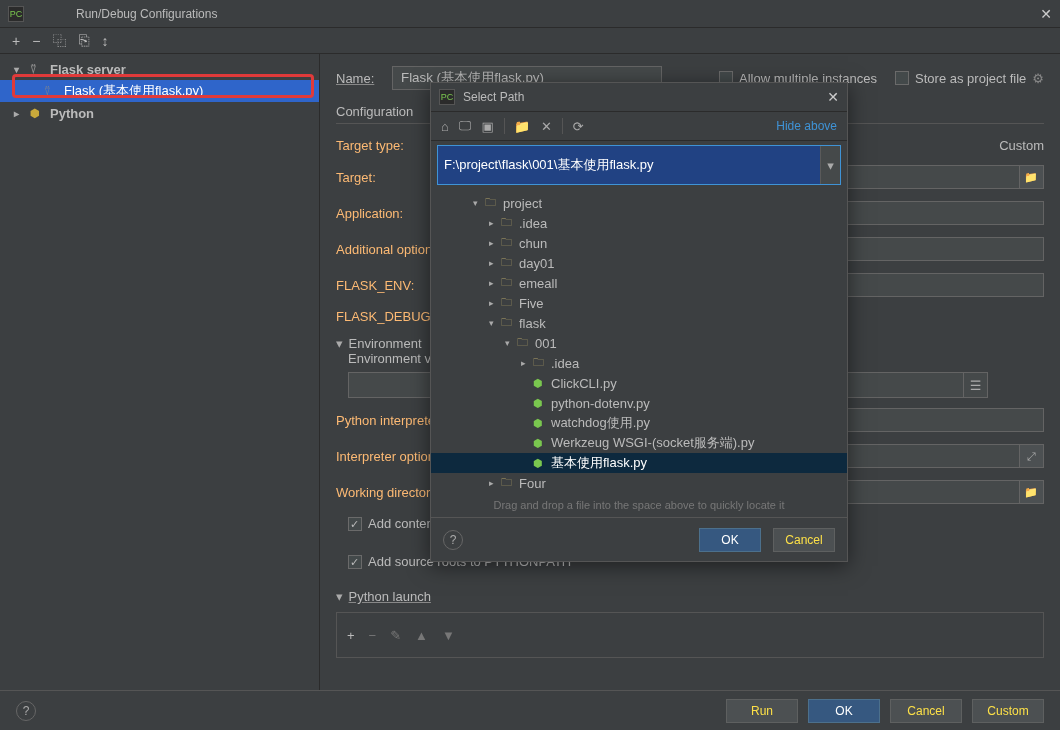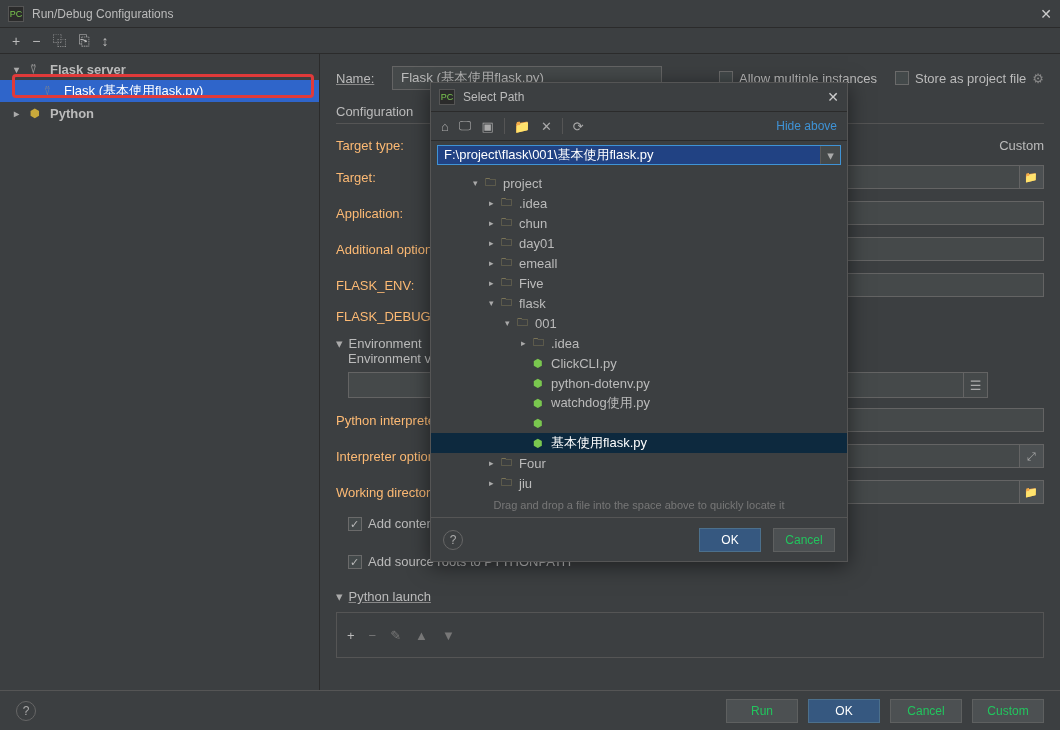--- a/index.html
+++ b/index.html
@@ -1,21 +1,21 @@
 <!DOCTYPE html>
 <html><head>
 <meta charset="utf-8">
 <style>
 * { box-sizing: border-box; margin: 0; padding: 0; font-family: "Segoe UI", Arial, sans-serif; }
 body { background: #3c3f41; color: #bbbbbb; width: 1060px; height: 730px; overflow: hidden; position: relative; font-size: 13px; }
 
 .window { width: 1060px; height: 730px; background: #3c3f41; display: flex; flex-direction: column; }
 .titlebar { height: 28px; background: #3c3f41; display: flex; align-items: center; padding: 0 8px; border-bottom: 1px solid #2b2b2b; }
 .titlebar .ico { width: 16px; height: 16px; background: #2b2b2b; border: 1px solid #555; margin-right: 8px; font-size: 9px; color:#7ac74f; display:flex;align-items:center;justify-content:center;}
-.titlebar .title { color: #bbbbbb; font-size: 12px; }
+.titlebar .title { color: #bbbbbb; font-size: 12px; margin-left: 44px; }
 .titlebar .close { margin-left: auto; color: #ccc; font-size: 14px; cursor: pointer; }
 
 .toolbar { height: 26px; display:flex; align-items:center; padding: 0 12px; gap: 12px; border-bottom: 1px solid #2b2b2b;}
 .toolbar .tbtn { color:#bbbbbb; font-size:14px; cursor:pointer; }
 
 .body { flex: 1; display: flex; min-height: 0; }
 .side { width: 320px; border-right: 1px solid #2b2b2b; padding-top: 4px; }
 .tree-row { display:flex; align-items:center; height: 22px; padding-left: 14px; gap:6px; color:#bbbbbb; font-size:13px; cursor:pointer;}
 .tree-row.sel { background: #2f65ca; color:#fff; }
 .tree-row.bold { font-weight:bold; }
@@ -55,35 +55,35 @@
 .before { display:flex; align-items:center; gap:6px; margin-top: 20px;}
 .before .arrow{color:#aaa;}
 .bl-box { margin-top:8px; background:#3c3f41; border:1px solid #555; height: 46px; display:flex; align-items:center; padding:0 10px; gap:14px;}
 .bl-box .dim{color:#777;}
 
 .link-row { color:#3f93d6; font-size:13px; padding: 12px 20px; cursor:pointer;}
 
 .footer { height: 40px; border-top:1px solid #555; display:flex; align-items:center; padding: 0 16px; gap: 10px;}
 .footer .help { width:20px;height:20px;border:1px solid #666; border-radius:10px; display:flex;align-items:center;justify-content:center;color:#aaa; font-size:12px;}
 .footer .spacer{flex:1;}
-.btn-m { min-width:72px; height:24px; background:#4c5052; border:1px solid #5e6060; color:#22c55e; font-size:12px; cursor:pointer;}
+.btn-m { min-width:72px; height:24px; background:#4c5052; border:1px solid #5e6060; color:#fde047; font-size:12px; cursor:pointer;}
 .btn-m.primary { background:#365880; border-color:#4c708c; color:#fff;}
 
 
 .modal { position:absolute; left:430px; top:82px; width:418px; height:480px; background:#3c3f41; border:1px solid #555; box-shadow: 0 4px 20px rgba(0,0,0,0.5); display:flex; flex-direction:column;}
 .modal .mtitle { height:28px; display:flex; align-items:center; padding:0 8px; }
 .modal .mtitle .ico{ width:16px;height:16px;background:#2b2b2b;border:1px solid #555;margin-right:8px;font-size:9px;color:#7ac74f;display:flex;align-items:center;justify-content:center;}
 .modal .mtitle .t { color:#bbbbbb; font-size:12px;}
 .modal .mtitle .x { margin-left:auto; color:#ccc; font-size:14px; cursor:pointer;}
 .mtoolbar { height:30px; display:flex; align-items:center; padding:0 10px; gap:10px; border-top:1px solid #2b2b2b; border-bottom:1px solid #2b2b2b;}
 .mtoolbar .tbtn{color:#aaa; font-size:13px; cursor:pointer;}
 .mtoolbar .sep{width:1px;height:16px;background:#555;}
 .mtoolbar .hide{ margin-left:auto; color:#3f93d6; font-size:12px; cursor:pointer;}
 .pathrow { padding: 4px 6px; }
-.pathbox { display:flex; border:1px solid #3f93d6; background:#45494a; height:20px;}
+.pathbox { display:flex; border:1px solid #3f93d6; background:#45494a; height:40px;}
 .pathbox .txt { flex:1; padding:0 6px; color:#fff; background:#214283; display:flex;align-items:center; font-size:13px;}
 .pathbox .dd { width:20px; border-left:1px solid #5a5a5a; display:flex;align-items:center;justify-content:center; color:#aaa;}
 
 .filetree { flex:1; overflow:auto; padding: 4px 0;}
 .frow { display:flex; align-items:center; height:20px; font-size:13px; color:#bbbbbb; cursor:pointer;}
 .frow .arr{width:10px;color:#aaa;font-size:9px;margin-right:2px;}
 .frow .fico{width:14px;margin-right:4px;font-size:11px;}
 .frow .fico.dir{color:#b0a16a;}
 .frow .fico.py{color:#7ac74f;}
 .frow.sel { background:#0d293e; color:#fff;}
@@ -332,20 +332,21 @@
         <span>python-dotenv.py</span>
       </div>
       <div class="frow" style="padding-left: 90px;">
         <span class="arr"></span>
         <span class="fico py">⬢</span>
         <span>watchdog使用.py</span>
       </div>
       <div class="frow" style="padding-left: 90px;">
         <span class="arr"></span>
         <span class="fico py">⬢</span>
+        <span>Werkzeug WSGI-(socket服务端).py</span>
       </div>
       <div class="frow sel" style="padding-left: 90px;">
         <span class="arr"></span>
         <span class="fico py">⬢</span>
         <span>基本使用flask.py</span>
       </div>
       <div class="frow" style="padding-left: 58px;">
         <span class="arr">▸</span>
         <span class="fico dir">🗀</span>
         <span>Four</span>

